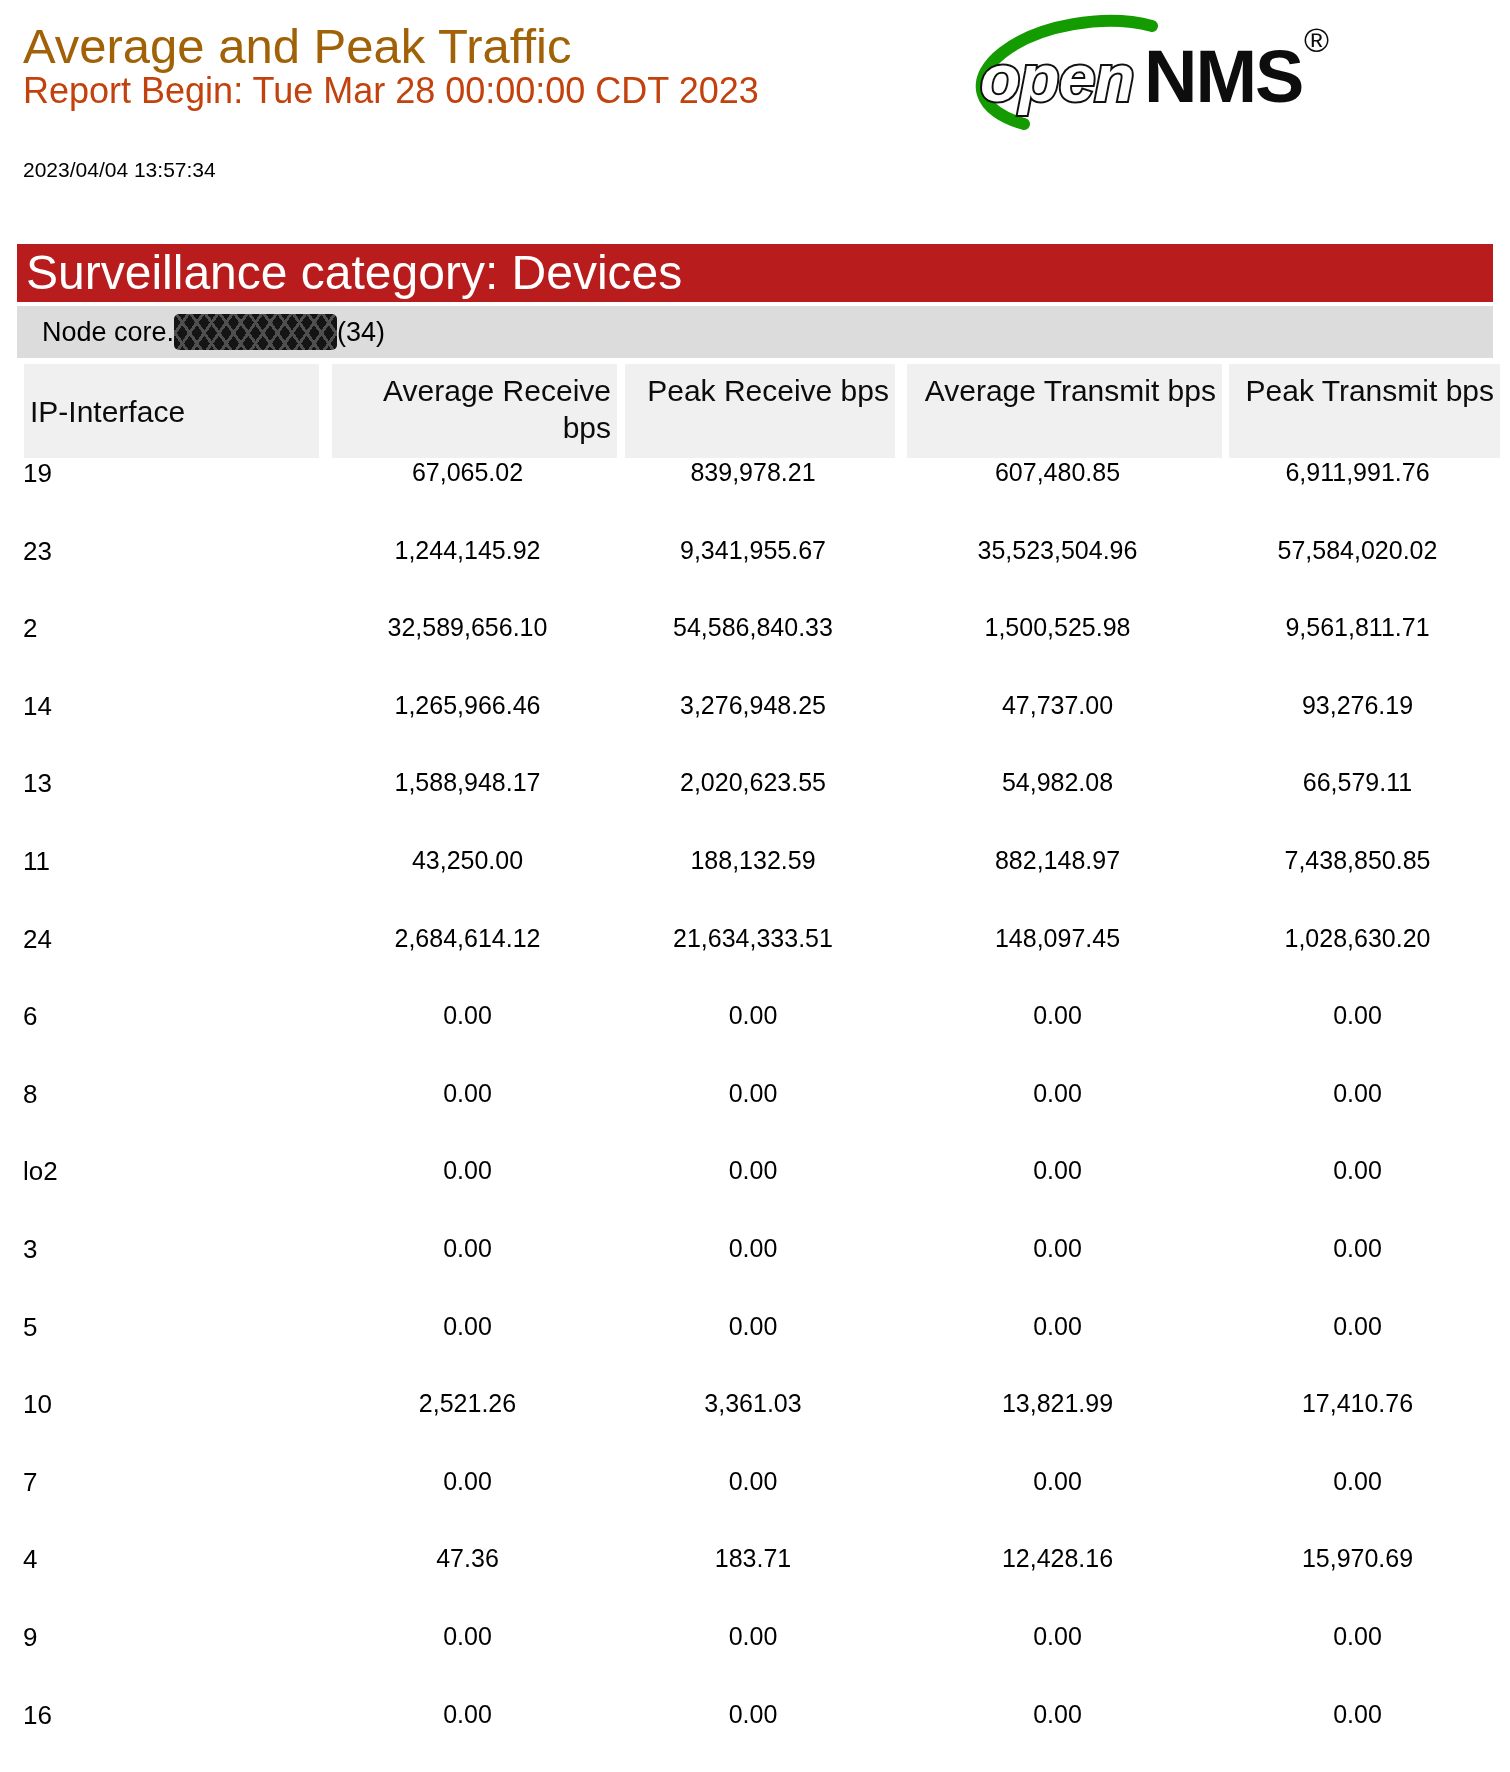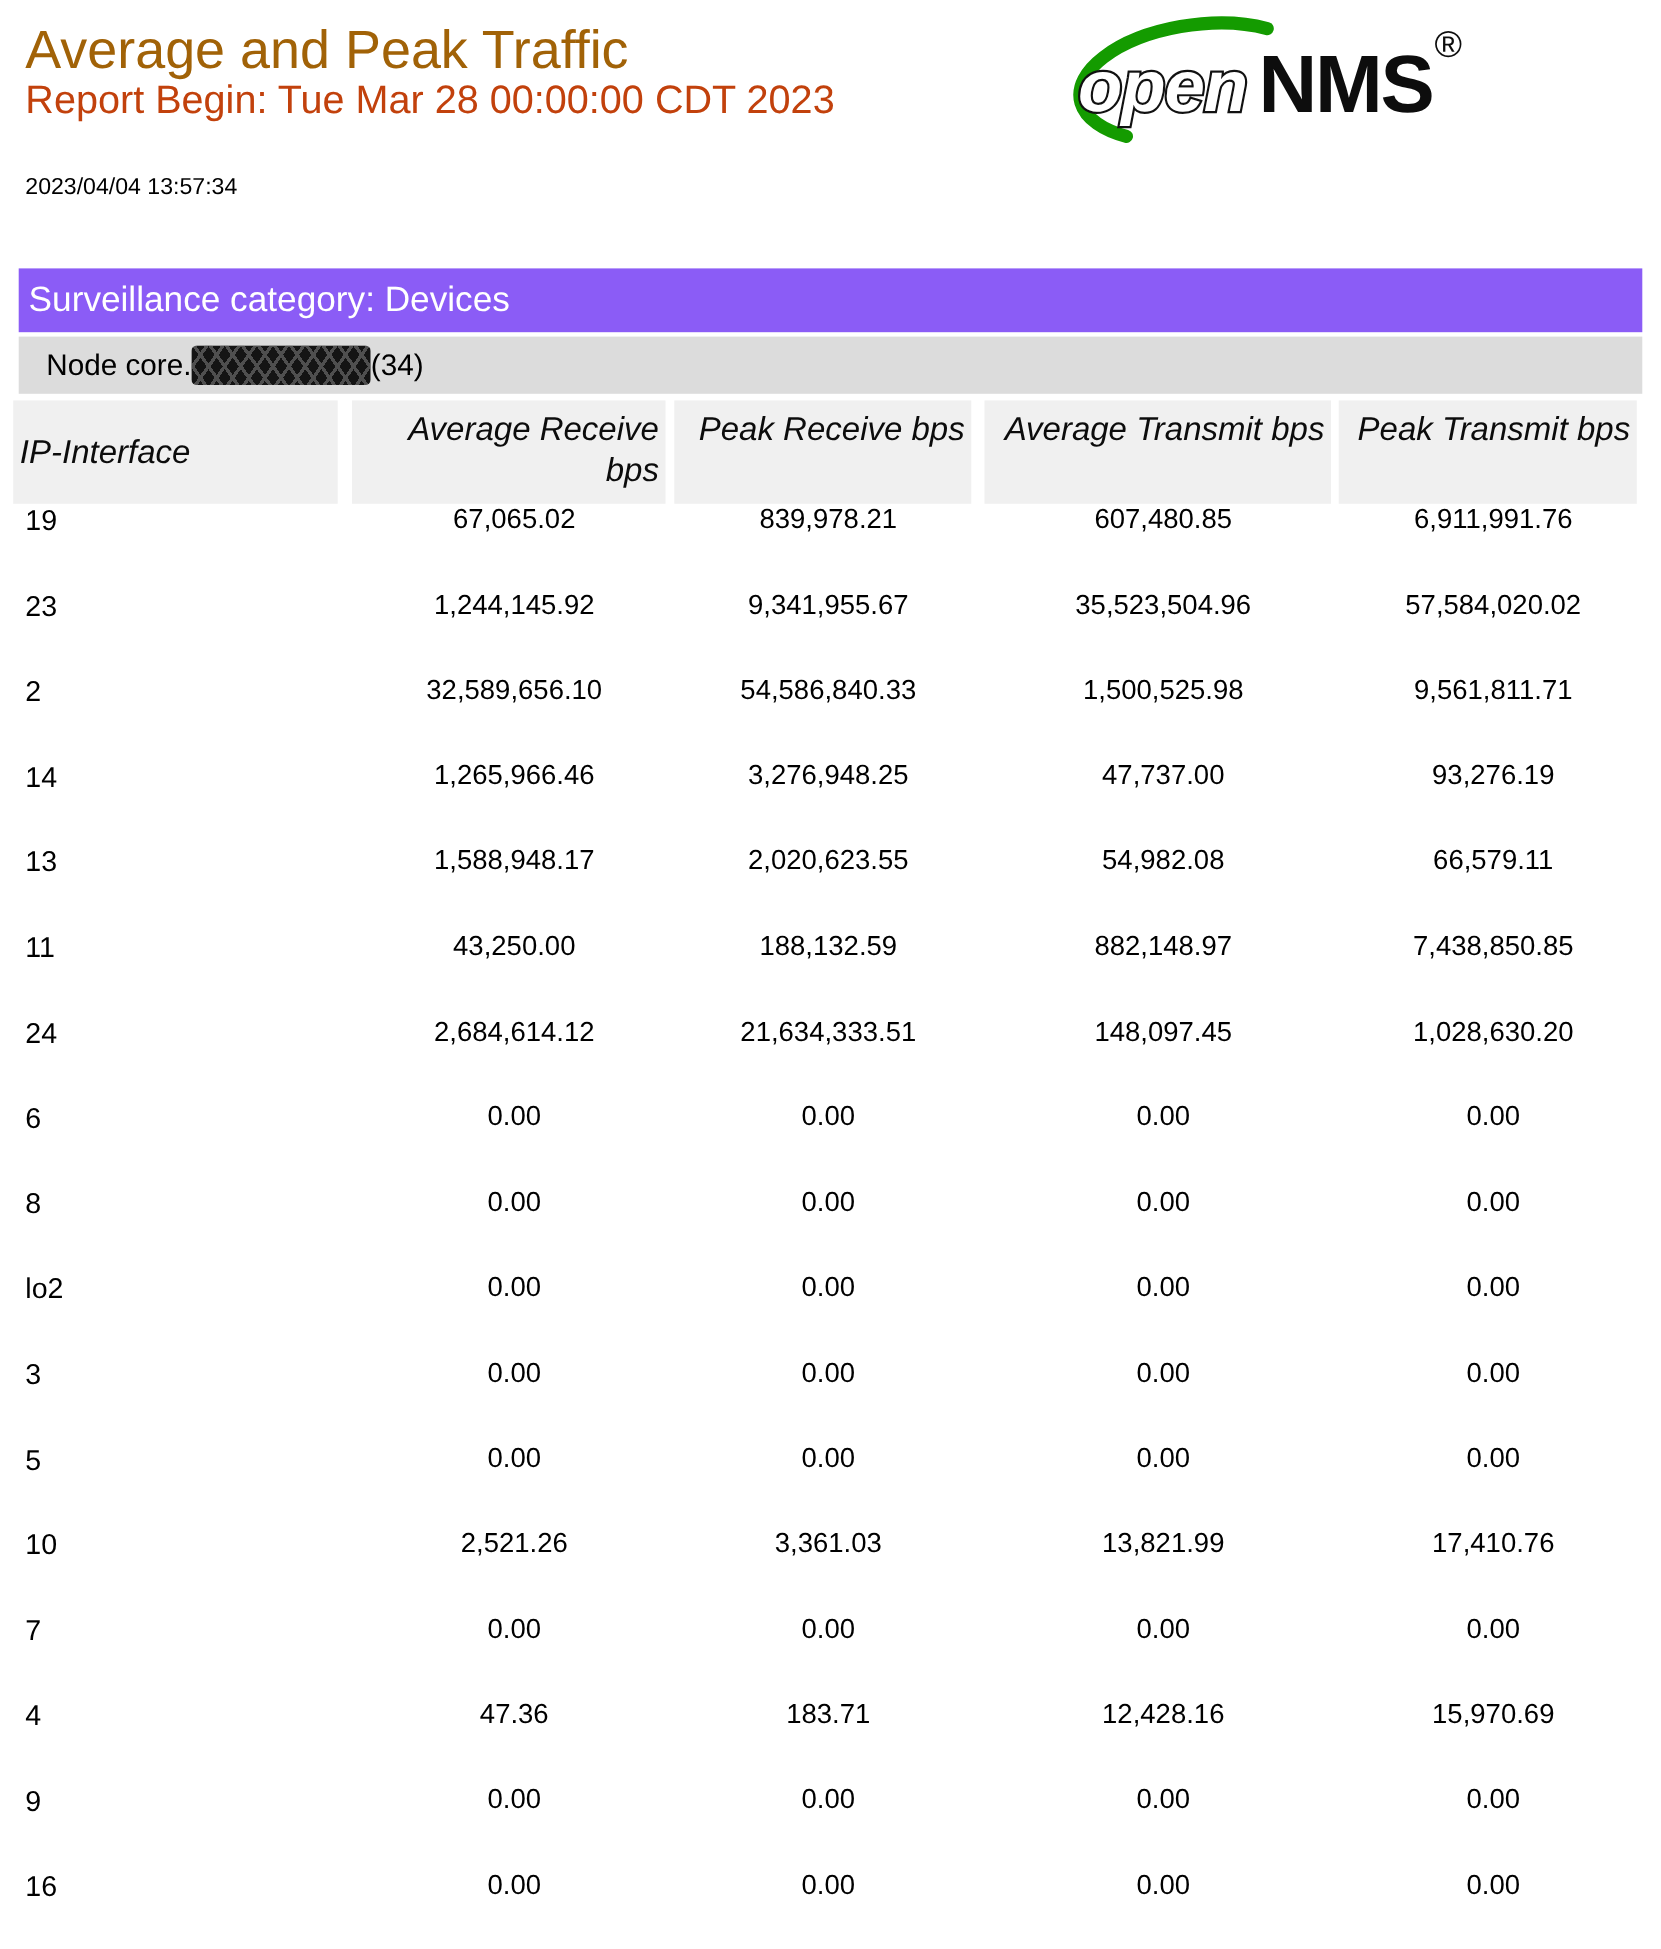--- a/index.html
+++ b/index.html
@@ -17,38 +17,38 @@
   }
   .timestamp {
     position:absolute; left:23px; top:158px;
     font-size:21px; color:#000;
   }
 
   .logo { position:absolute; left:952px; top:10px; width:395px; height:128px; }
 
   .banner {
     position:absolute; left:17px; top:244px; width:1476px; height:58px;
-    background:#8b5cf6; color:#ffffff; font-size:32px; line-height:57px;
+    background:#b91c1c; color:#ffffff; font-size:48px; line-height:57px;
     padding-left:9px; white-space:nowrap; overflow:hidden;
   }
 
   .nodebar {
     position:absolute; left:17px; top:306px; width:1476px; height:52px;
     background:#dcdcdc; font-size:27px; line-height:52px; padding-left:25px;
     white-space:nowrap;
   }
   .redaction {
     display:inline-block; width:163px; height:36px; vertical-align:-9px;
     background-color:#141414; border-radius:5px;
     background-image:
       repeating-linear-gradient(55deg, transparent 0 9px, #4f4f4f 9px 12px),
       repeating-linear-gradient(-55deg, transparent 0 9px, #4f4f4f 9px 12px);
   }
 
-  .header-row { position:absolute; left:12px; top:364px; width:1476px; height:94px; display:flex;font-style:italic; }
+  .header-row { position:absolute; left:24px; top:364px; width:1476px; height:94px; display:flex; }
   .hcell { background:#f0f0f0; height:94px; font-size:30px; line-height:37px; color:#0c0c0c; }
   .hcell.c1 { width:295px; display:flex; align-items:center; padding-left:6px; }
   .hcell.num { text-align:right; padding:8px 6px 0 8px; }
   .hcell.c2 { width:285px; margin-left:13px; }
   .hcell.c3 { width:270px; margin-left:8px;  white-space:nowrap; }
   .hcell.c4 { width:315px; margin-left:12px; white-space:nowrap; }
   .hcell.c5 { width:271px; margin-left:7px;  white-space:nowrap; }
 
   .rows { position:absolute; left:17px; top:458px; width:1476px; }
   .trow { display:flex; height:77.6px; align-items:flex-start; }

